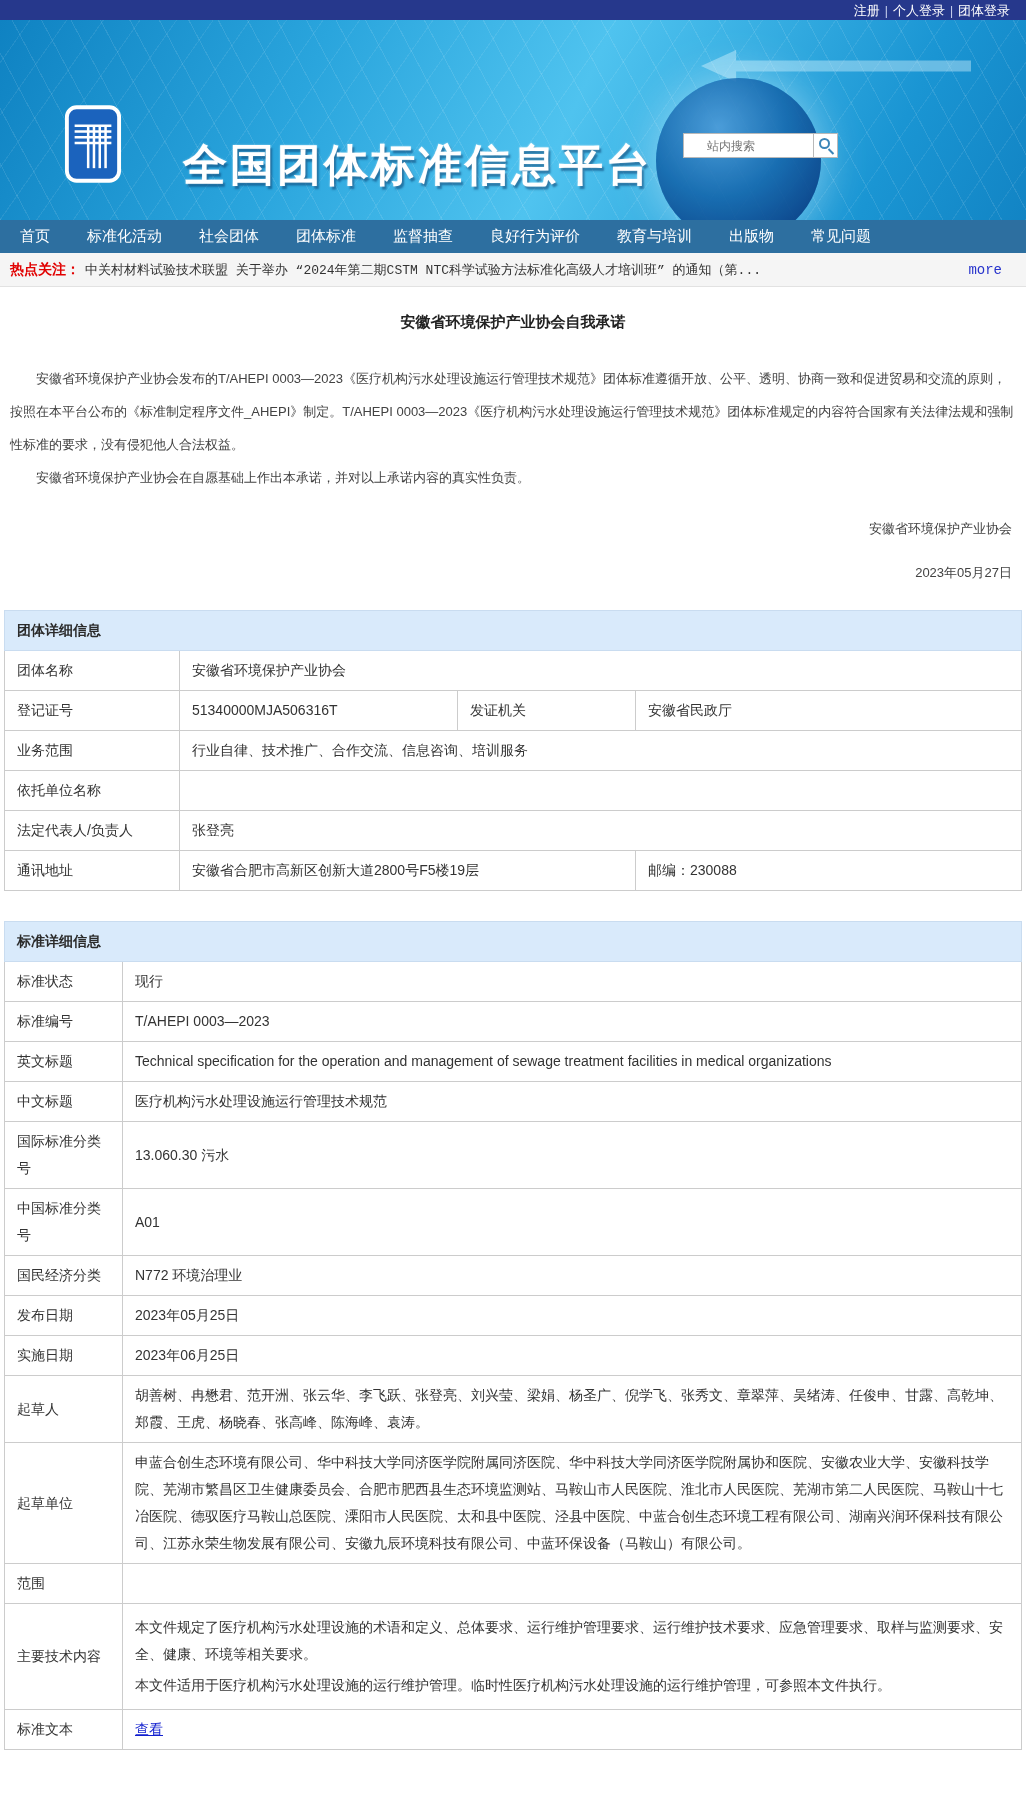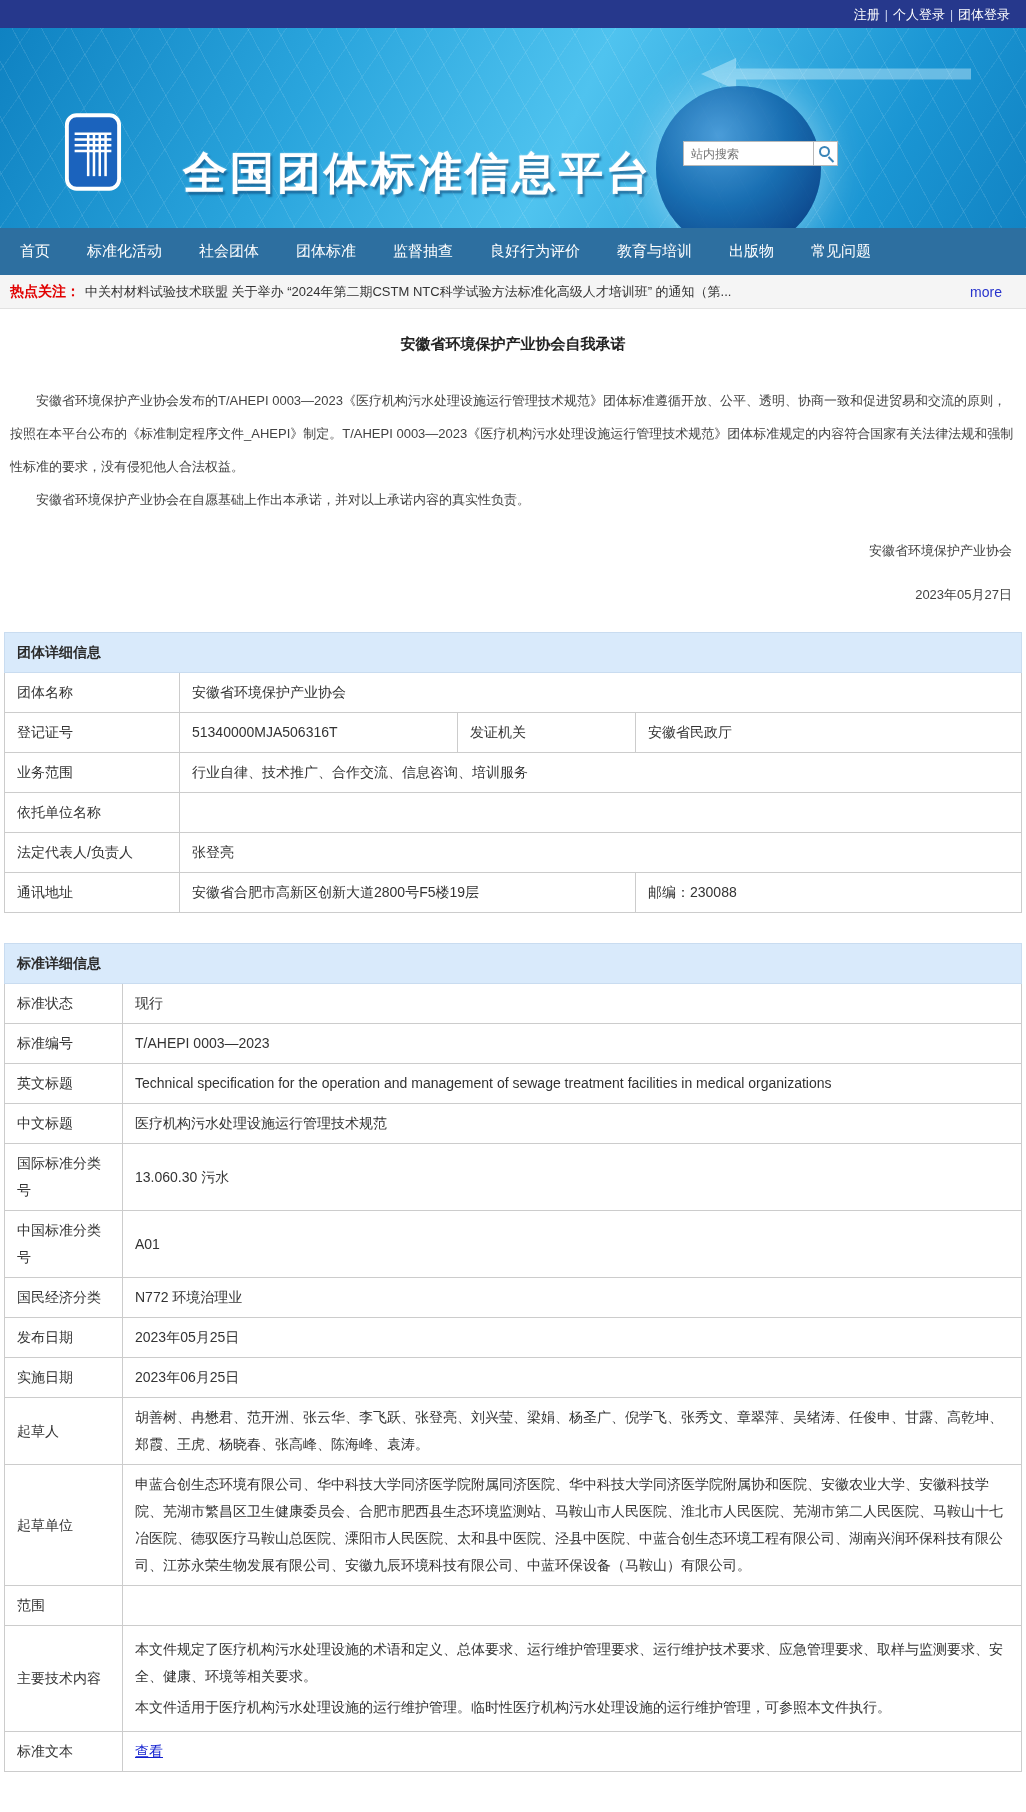--- a/index.html
+++ b/index.html
@@ -6,21 +6,21 @@
   html,body { margin:0; padding:0; }
   body {
     width: 1026px;
     background: #ffffff;
     color: #333;
     font-family: "Liberation Sans", "DejaVu Sans", sans-serif;
   }
 
   
   .topbar {
-    height: 28px;
+    height: 20px;
     background: #26388c;
     display: flex;
     justify-content: flex-end;
     align-items: center;
     padding: 0 12px;
   }
   .top-link { color:#fff; font-size:13px; text-decoration:none; margin:0 4px; }
   .top-sep  { color:#cfd6f2; font-size:12px; margin:0 1px; }
 
   
@@ -55,43 +55,43 @@
   }
   .site-title {
     position:absolute; left:183px; top:116px; margin:0;
     color:#fff; font-size:44px; font-weight:bold; letter-spacing:3px;
     text-shadow: 2px 3px 2px rgba(8,60,110,.55), 0 0 2px rgba(255,255,255,.6);
     white-space:nowrap;
   }
   .search { position:absolute; left:683px; top:113px; display:flex; }
   .search-input {
     width:130px; height:25px; border:1px solid #b9b9b9; border-right:none;
-    padding:0 7px; font-size:12px; color:#333; outline:none;
+    padding:0 23px; font-size:12px; color:#333; outline:none;
     font-family:"Liberation Sans","DejaVu Sans",sans-serif;
   }
   .search-btn {
     width:25px; height:25px; background:#fff; border:1px solid #b9b9b9;
     cursor:pointer; padding:0; position:relative;
   }
   .mag { display:block; position:absolute; left:5px; top:4px; width:11px; height:11px;
          border:2px solid #3a85b8; border-radius:50%; }
   .mag::after { content:""; position:absolute; left:9px; top:8px; width:2px; height:7px;
                 background:#3a85b8; transform:rotate(-45deg); }
 
   
   .nav {
-    height:47px; background:#2d6fa0;
+    height:33px; background:#2d6fa0;
     display:flex; align-items:center; padding:0 20px;
   }
   .nav-item { color:#fff; font-size:15px; text-decoration:none; margin-right:37px; white-space:nowrap; }
 
   
   .hotbar {
     height:34px; background:#f5f5f5; border-bottom:1px solid #e2e2e2;
-    display:flex; align-items:center; padding:0 10px; overflow:hidden;
+    display:flex; align-items:center; padding:0 10px; overflow:hidden;font-family:Liberation Mono, monospace;
   }
   .hot-label { color:#e10000; font-weight:bold; font-size:14px; white-space:nowrap; }
   .hot-headline { color:#333; font-size:13px; margin-left:5px; white-space:nowrap; overflow:hidden; flex:1; cursor:pointer; }
   .more-link { color:#2733cc; font-size:14px; margin-left:4px; margin-right:14px; text-decoration:none; }
 
   
   .doc-title { text-align:center; font-size:15px; color:#222; font-weight:bold; margin:26px 0 30px; }
   .para { font-size:13px; color:#424242; line-height:33px; margin:0 10px; text-indent:2em; }
   .sig  { text-align:right; font-size:13px; color:#424242; margin:26px 14px 0; }
 

